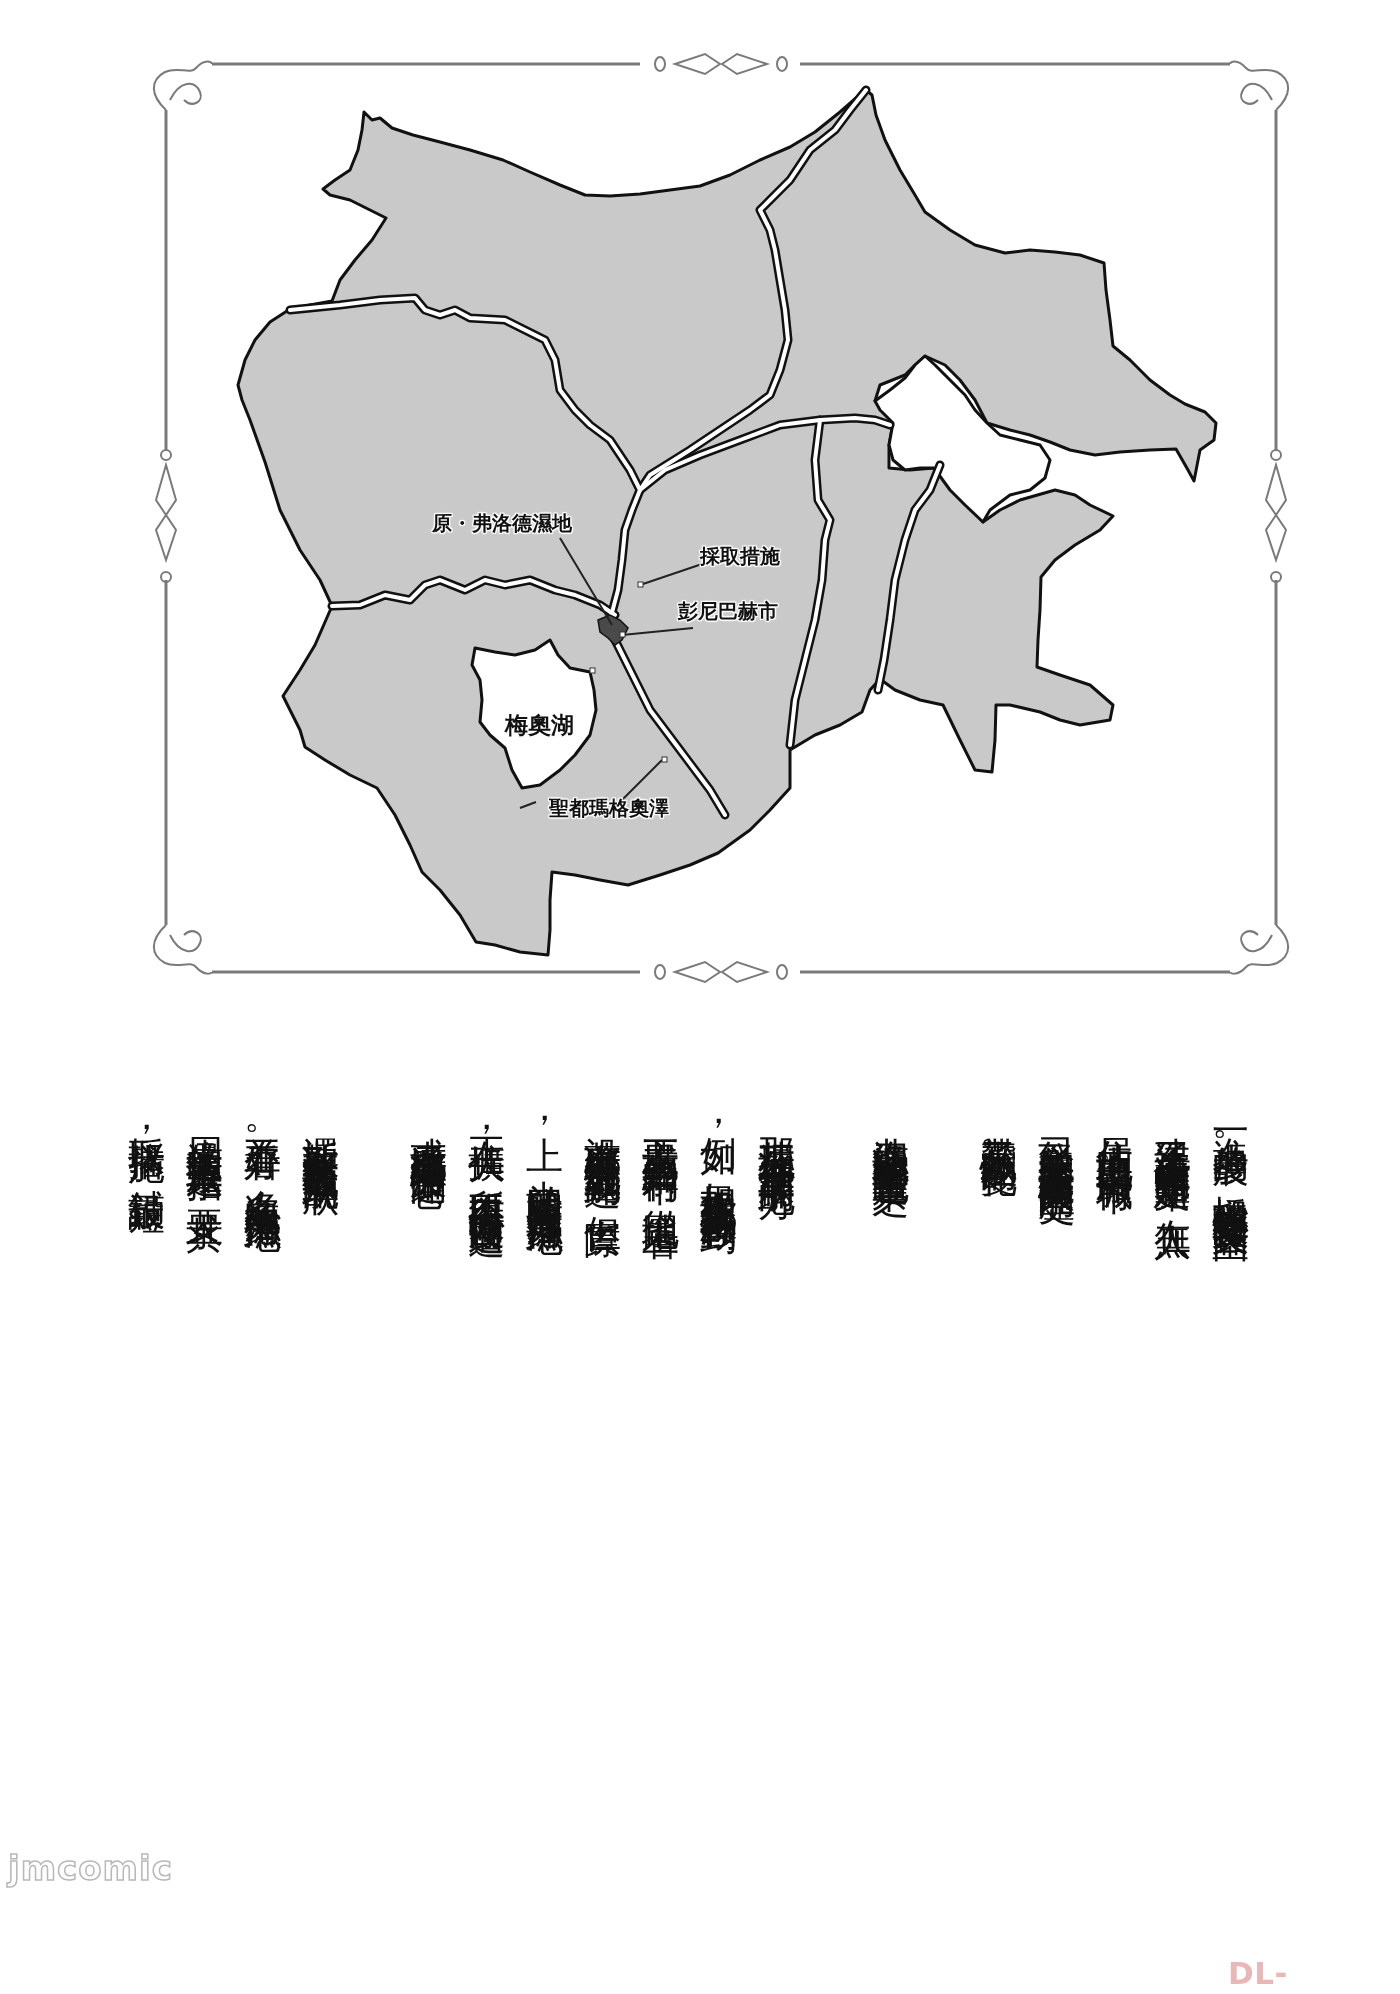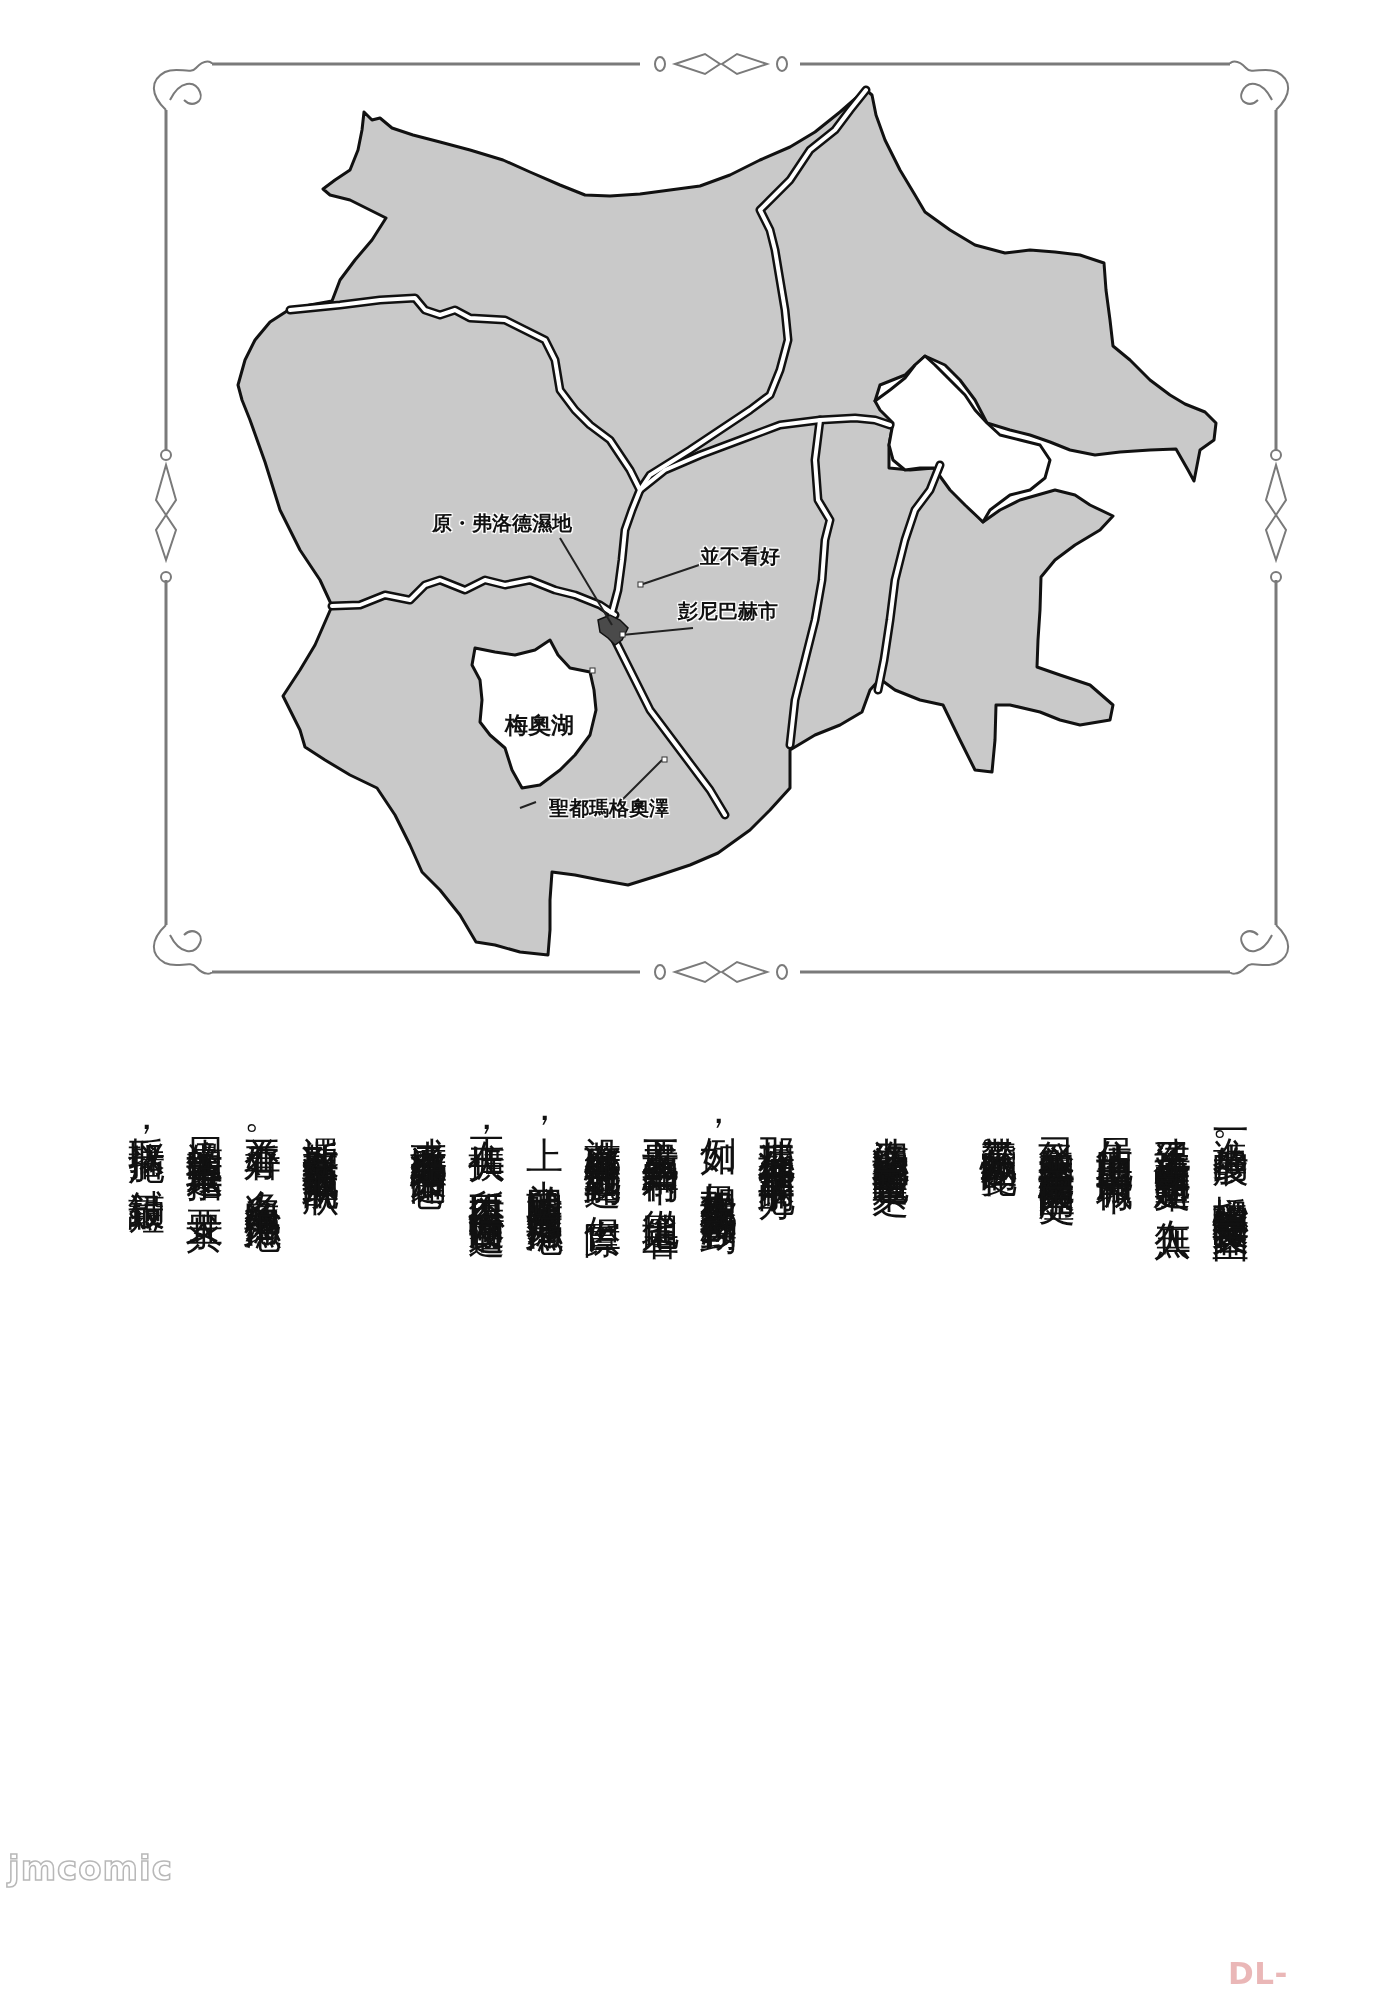--- a/index.html
+++ b/index.html
@@ -112,21 +112,21 @@
     </g>
     <g fill="#fff" stroke="#333" stroke-width="1">
       <rect x="638" y="582" width="5" height="5"></rect>
       <rect x="620" y="632" width="5" height="5"></rect>
       <rect x="662" y="757" width="5" height="5"></rect>
       <rect x="590" y="668" width="5" height="5"></rect>
     </g>
   </svg>
 
   <div class="map-label" style="left:432px; top:510px;">原・弗洛德濕地</div>
-  <div class="map-label" style="left:700px; top:543px;">並不看好</div>
+  <div class="map-label" style="left:700px; top:543px;">採取措施</div>
   <div class="map-label" style="left:678px; top:598px;">彭尼巴赫市</div>
   <div class="map-label" style="left:505px; top:710px; font-size:23px;">梅奧湖</div>
   <div class="map-label" style="left:525px; top:795px;padding-left:24px;">聖都瑪格奧澤</div>
 </div>
 
 <div class="text-block">
   <div class="vcol" style="left:1210px;">進一步的發展。橋樑和隧道變得又長又堅固，</div>
   <div class="vcol" style="left:1152px;">建造了許多前所未有的嶄新建築，在無人</div>
   <div class="vcol" style="left:1094px;">居住的土地上出現了農田和城市。</div>
   <div class="vcol" style="left:1036px;">司祭主導的公共事業給埃爾奧大陸的歷史</div>

